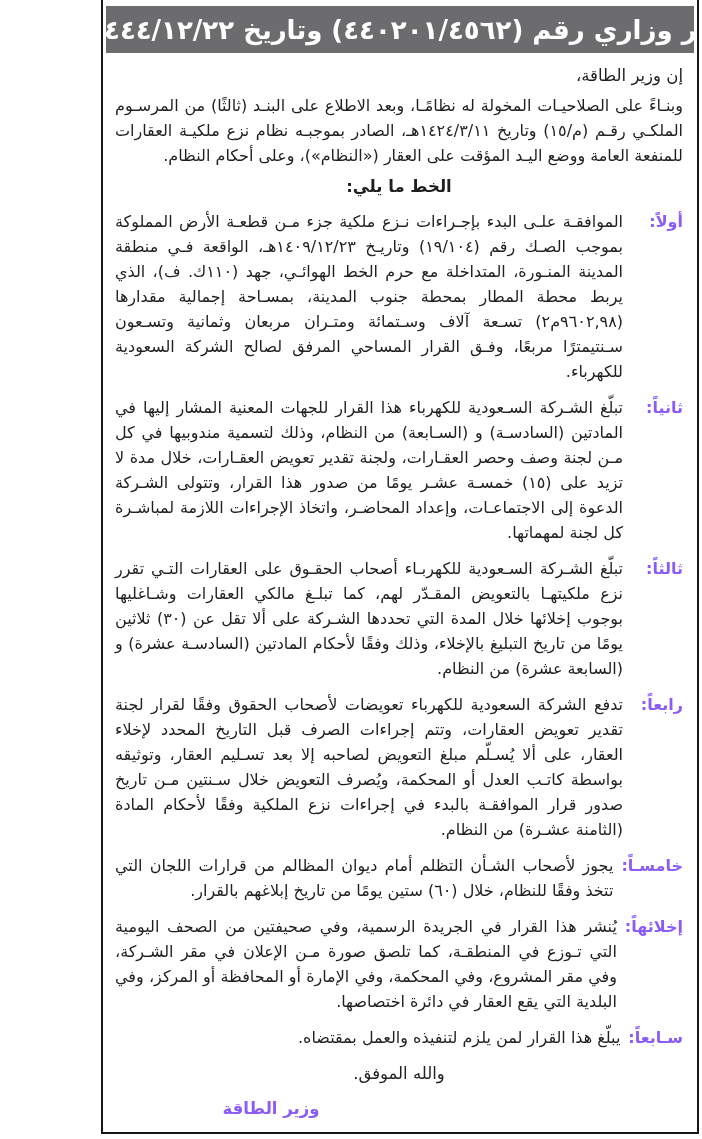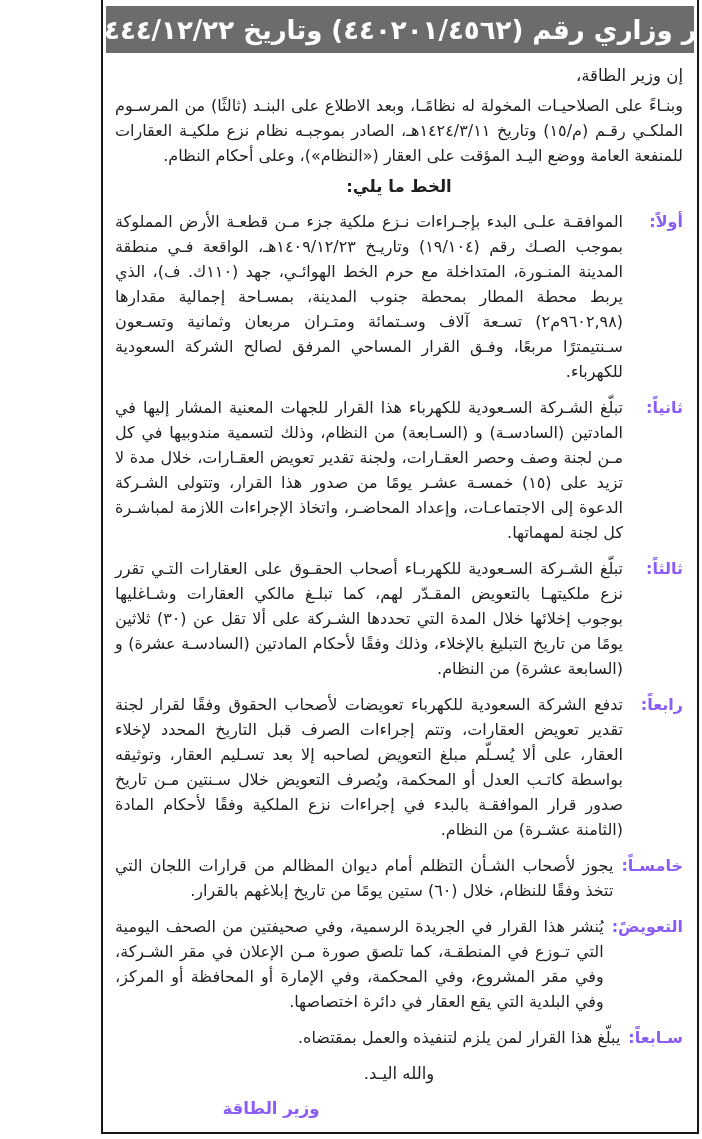--- a/index.html
+++ b/index.html
@@ -142,32 +142,32 @@
           <span class="label">رابعاً:</span>
           <span class="text">تدفع الشركة السعودية للكهرباء تعويضات لأصحاب الحقوق وفقًا لقرار لجنة تقدير تعويض العقارات، وتتم إجراءات الصرف قبل التاريخ المحدد لإخلاء العقار، على ألا يُسـلّم مبلغ التعويض لصاحبه إلا بعد تسـليم العقار، وتوثيقه بواسطة كاتـب العدل أو المحكمة، ويُصرف التعويض خلال سـنتين مـن تاريخ صدور قرار الموافقـة بالبدء في إجراءات نزع الملكية وفقًا لأحكام المادة (الثامنة عشـرة) من النظام.</span>
         </div>
 
         <div class="item">
           <span class="label">خامسـاً:</span>
           <span class="text">يجوز لأصحاب الشـأن التظلم أمام ديوان المظالم من قرارات اللجان التي تتخذ وفقًا للنظام، خلال (٦٠) ستين يومًا من تاريخ إبلاغهم بالقرار.</span>
         </div>
 
         <div class="item">
-          <span class="label">التعويضً:</span>
+          <span class="label">إخلائهاً:</span>
           <span class="text">يُنشر هذا القرار في الجريدة الرسمية، وفي صحيفتين من الصحف اليومية التي تـوزع في المنطقـة، كما تلصق صورة مـن الإعلان في مقر الشـركة، وفي مقر المشروع، وفي المحكمة، وفي الإمارة أو المحافظة أو المركز، وفي البلدية التي يقع العقار في دائرة اختصاصها.</span>
         </div>
 
         <div class="item">
           <span class="label">سـابعاً:</span>
           <span class="text">يبلّغ هذا القرار لمن يلزم لتنفيذه والعمل بمقتضاه.</span>
         </div>
 
       </div>
 
-      <p class="blessing">والله اليـد.</p>
+      <p class="blessing">والله الموفق.</p>
 
       <div class="signature">
         <div class="sig-title">وزير الطاقة</div>
       </div>
 
     </div>
   </div>
 </div>
 
 </body></html>

